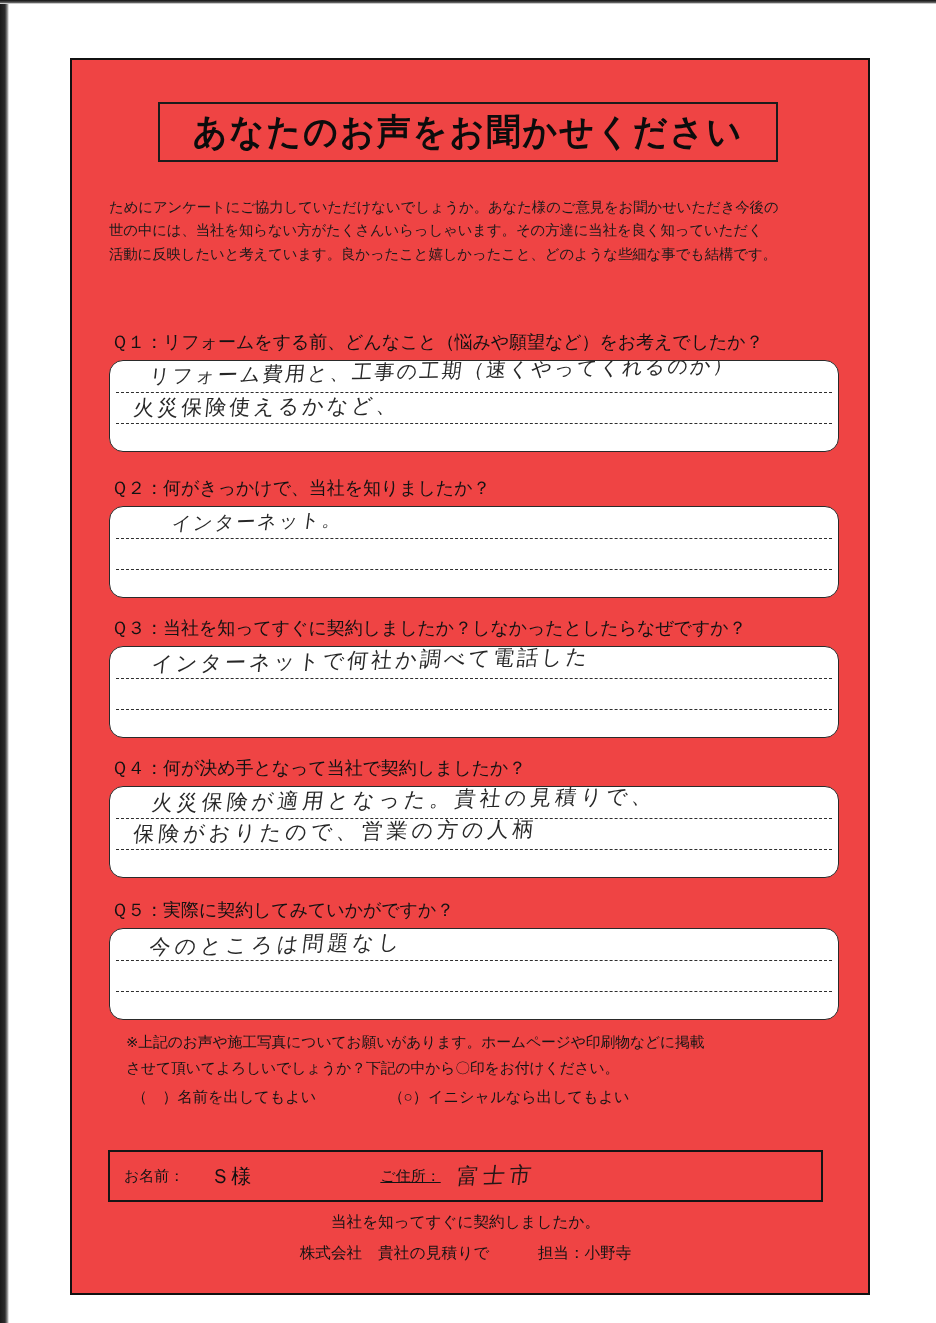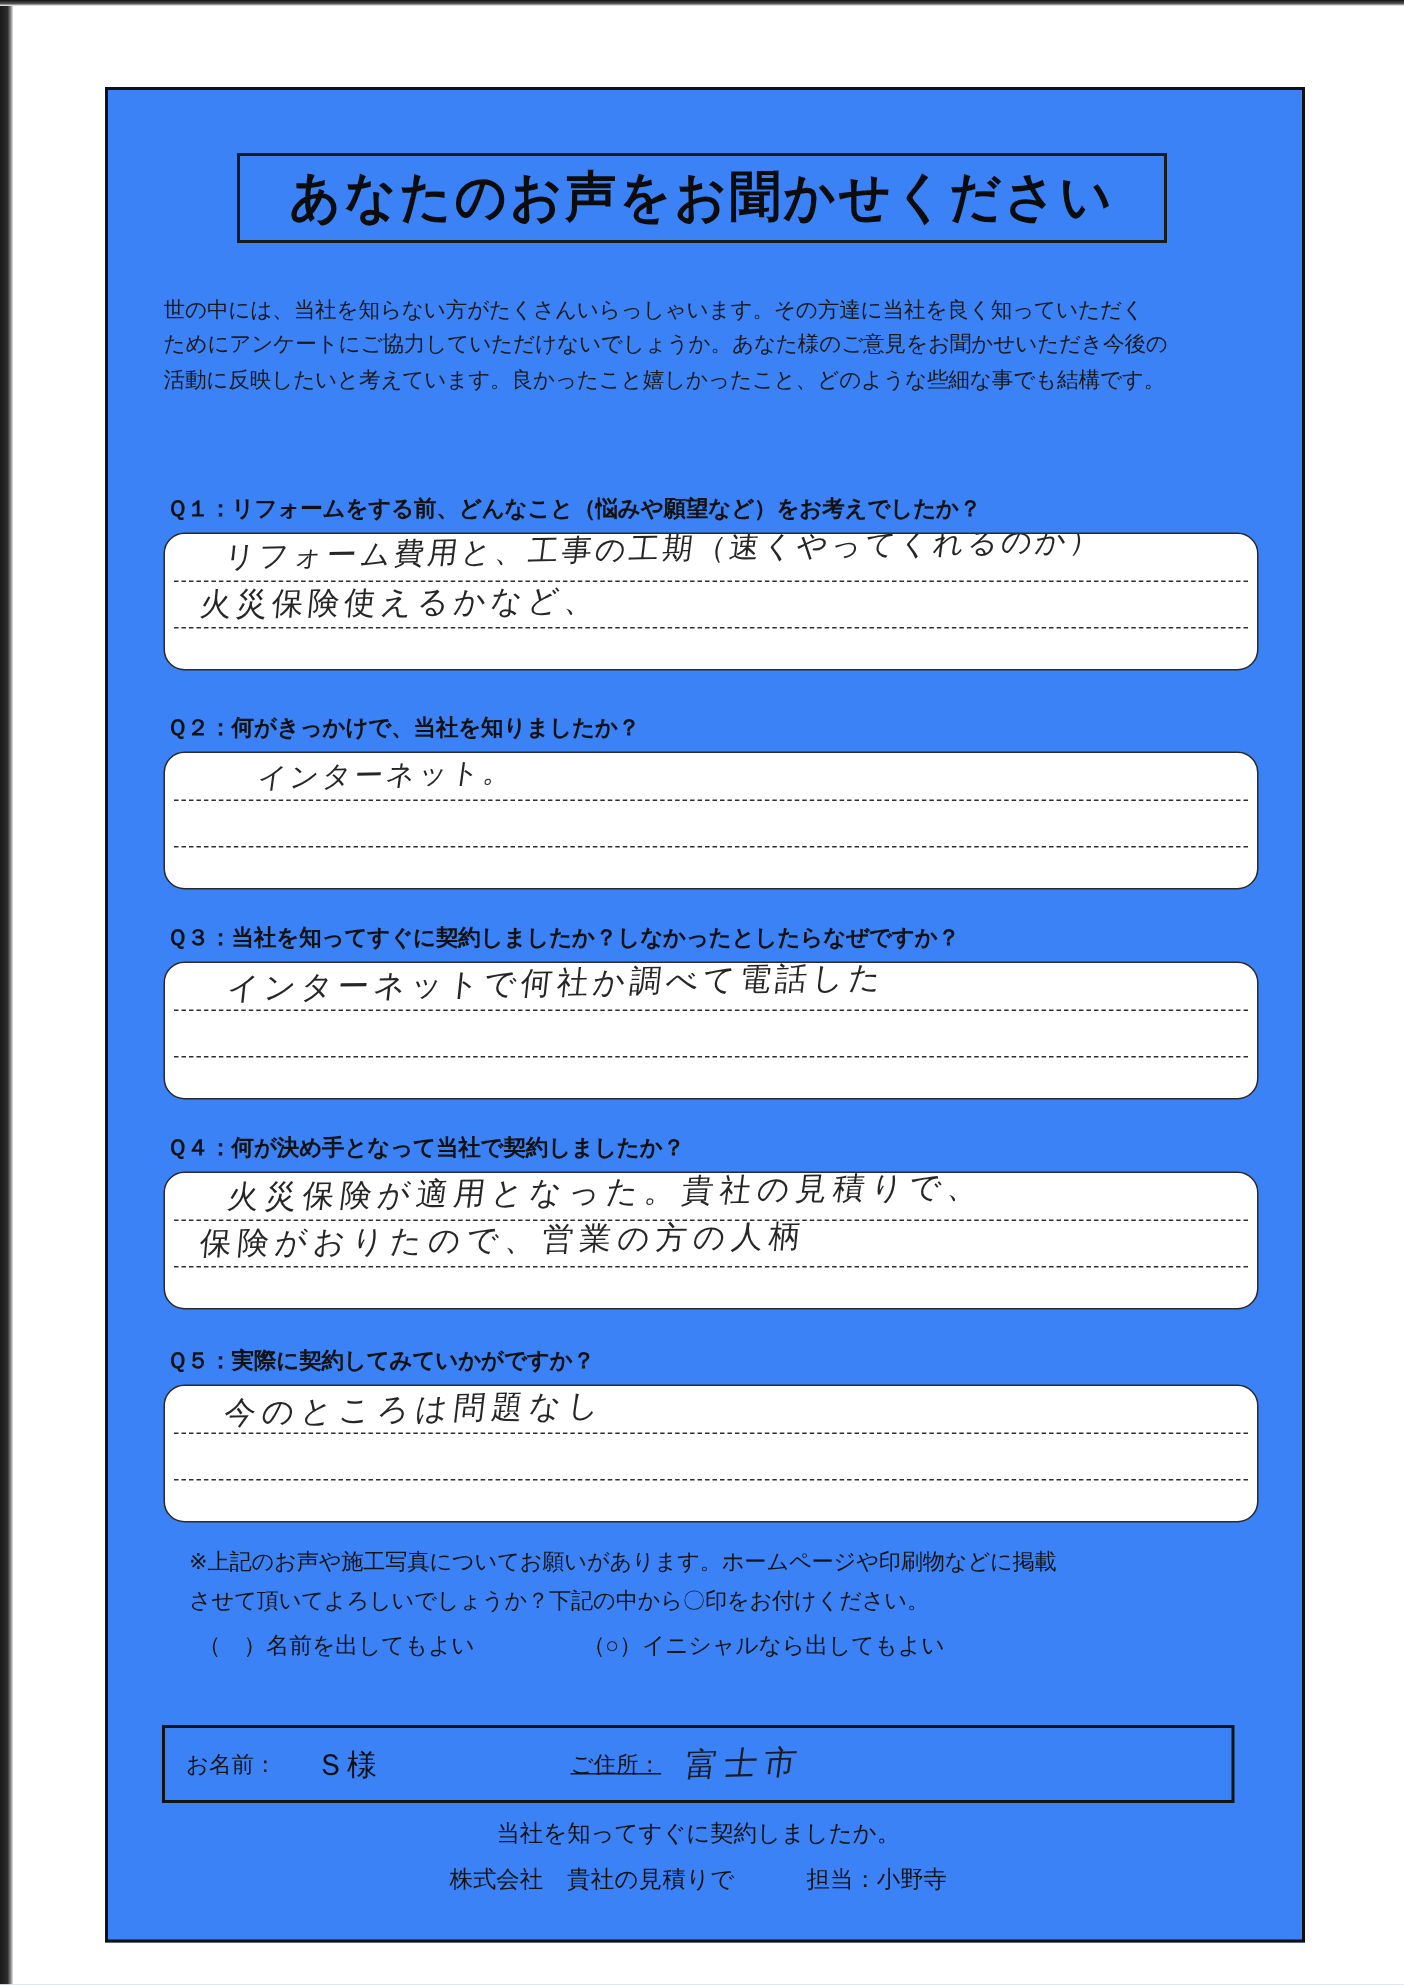--- a/index.html
+++ b/index.html
@@ -42,21 +42,21 @@
 
   
   .doc-frame {
     position: absolute;
     left: 70px;
     top: 58px;
     width: 800px;
     height: 1237px;
     border: 2.5px solid #111111;
     box-sizing: border-box;
-    background: #3b82f6;
+    background: #ef4444;
   }
 
   
   .title-banner {
     position: absolute;
     left: 86px;
     top: 42px;
     width: 620px;
     height: 60px;
     border: 2px solid #1b1b1b;
@@ -91,26 +91,25 @@
     letter-spacing: -0.1px;
   }
 
   
   .question-block {
     position: absolute;
     left: 37px;
     width: 730px;
   }
   .q-label {
-    font-size: 15px;
+    font-size: 18px;
     color: #121212;
     margin: 0 0 6px 2px;
     white-space: nowrap;
     letter-spacing: -0.1px;
-    font-weight: bold;
   }
 
   .answer-box {
     position: relative;
     height: 92px;
     border: 1.6px solid #2a2a2a;
     border-radius: 14px;
     box-sizing: border-box;
     background: #ffffff;
     overflow: hidden;
@@ -242,22 +241,22 @@
   <div class="scan-edge-left"></div>
   <div class="scan-edge-top"></div>
 
   <div class="doc-frame">
 
     <div class="title-banner">
       <span class="title-text">あなたのお声をお聞かせください</span>
     </div>
 
     <div class="intro">
+      <p>ためにアンケートにご協力していただけないでしょうか。あなた様のご意見をお聞かせいただき今後の</p>
       <p>世の中には、当社を知らない方がたくさんいらっしゃいます。その方達に当社を良く知っていただく</p>
-      <p>ためにアンケートにご協力していただけないでしょうか。あなた様のご意見をお聞かせいただき今後の</p>
       <p>活動に反映したいと考えています。良かったこと嬉しかったこと、どのような些細な事でも結構です。</p>
     </div>
 
     <div class="question-block" style="top:270px;">
       <p class="q-label">Ｑ１：リフォームをする前、どんなこと（悩みや願望など）をお考えでしたか？</p>
       <div class="answer-box">
         <div class="rule r1"></div>
         <div class="rule r2"></div>
         <span class="hand q1l1">リフォーム費用と、工事の工期（速くやってくれるのか）</span>
         <span class="hand q1l2">火災保険使えるかなど、</span>

